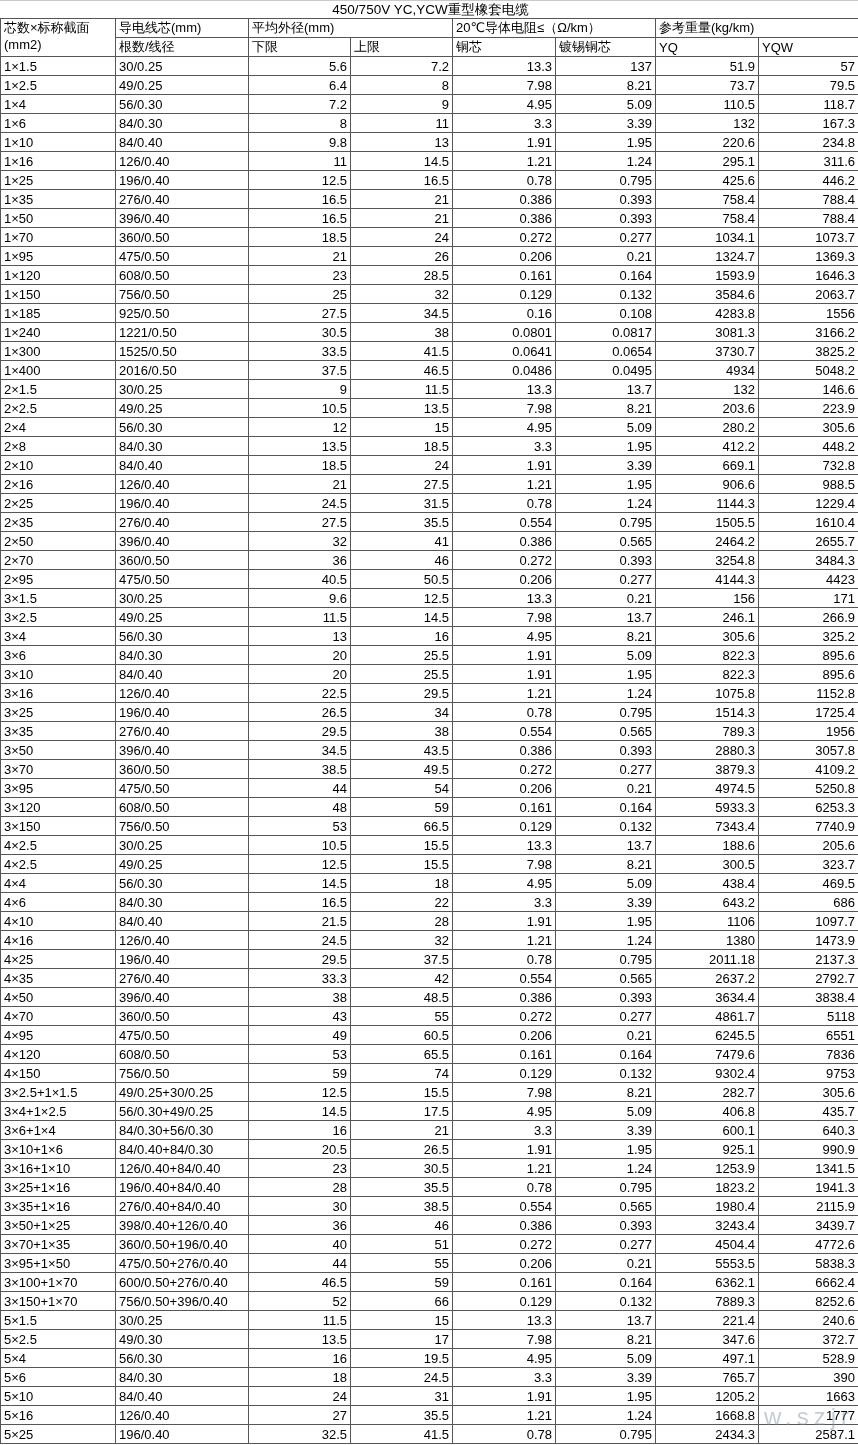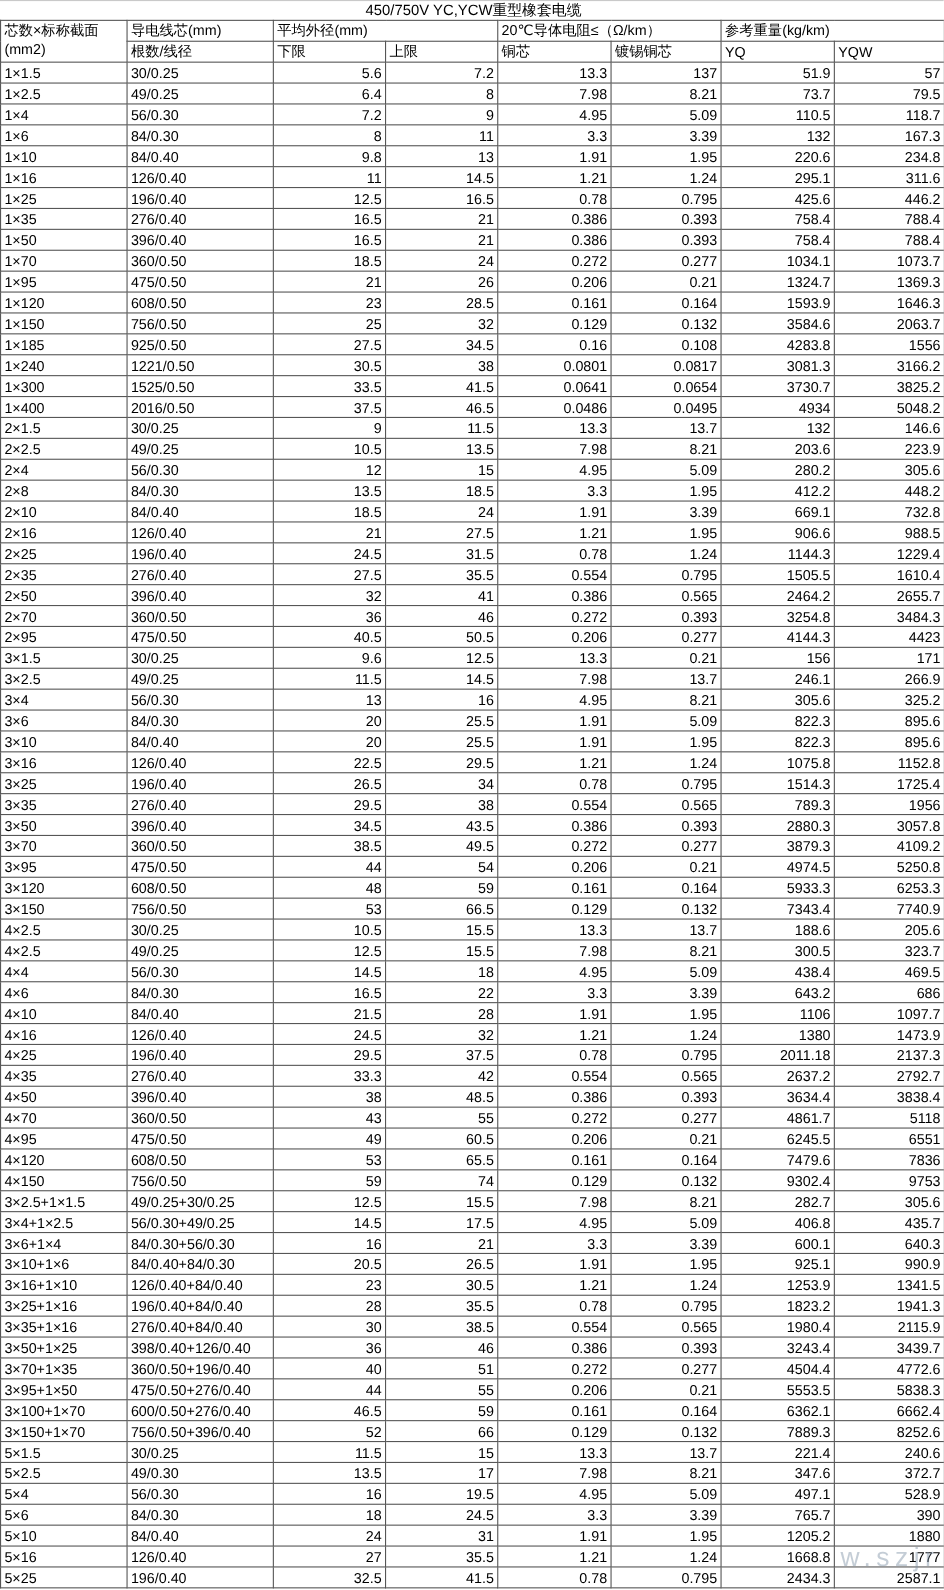--- a/index.html
+++ b/index.html
@@ -775,21 +775,21 @@
         <td class="num">390</td>
       </tr>
       <tr>
         <td>5×10</td>
         <td>84/0.40</td>
         <td class="num">24</td>
         <td class="num">31</td>
         <td class="num">1.91</td>
         <td class="num">1.95</td>
         <td class="num">1205.2</td>
-        <td class="num">1880</td>
+        <td class="num">1663</td>
       </tr>
       <tr>
         <td>5×16</td>
         <td>126/0.40</td>
         <td class="num">27</td>
         <td class="num">35.5</td>
         <td class="num">1.21</td>
         <td class="num">1.24</td>
         <td class="num">1668.8</td>
         <td class="num">1777</td>

